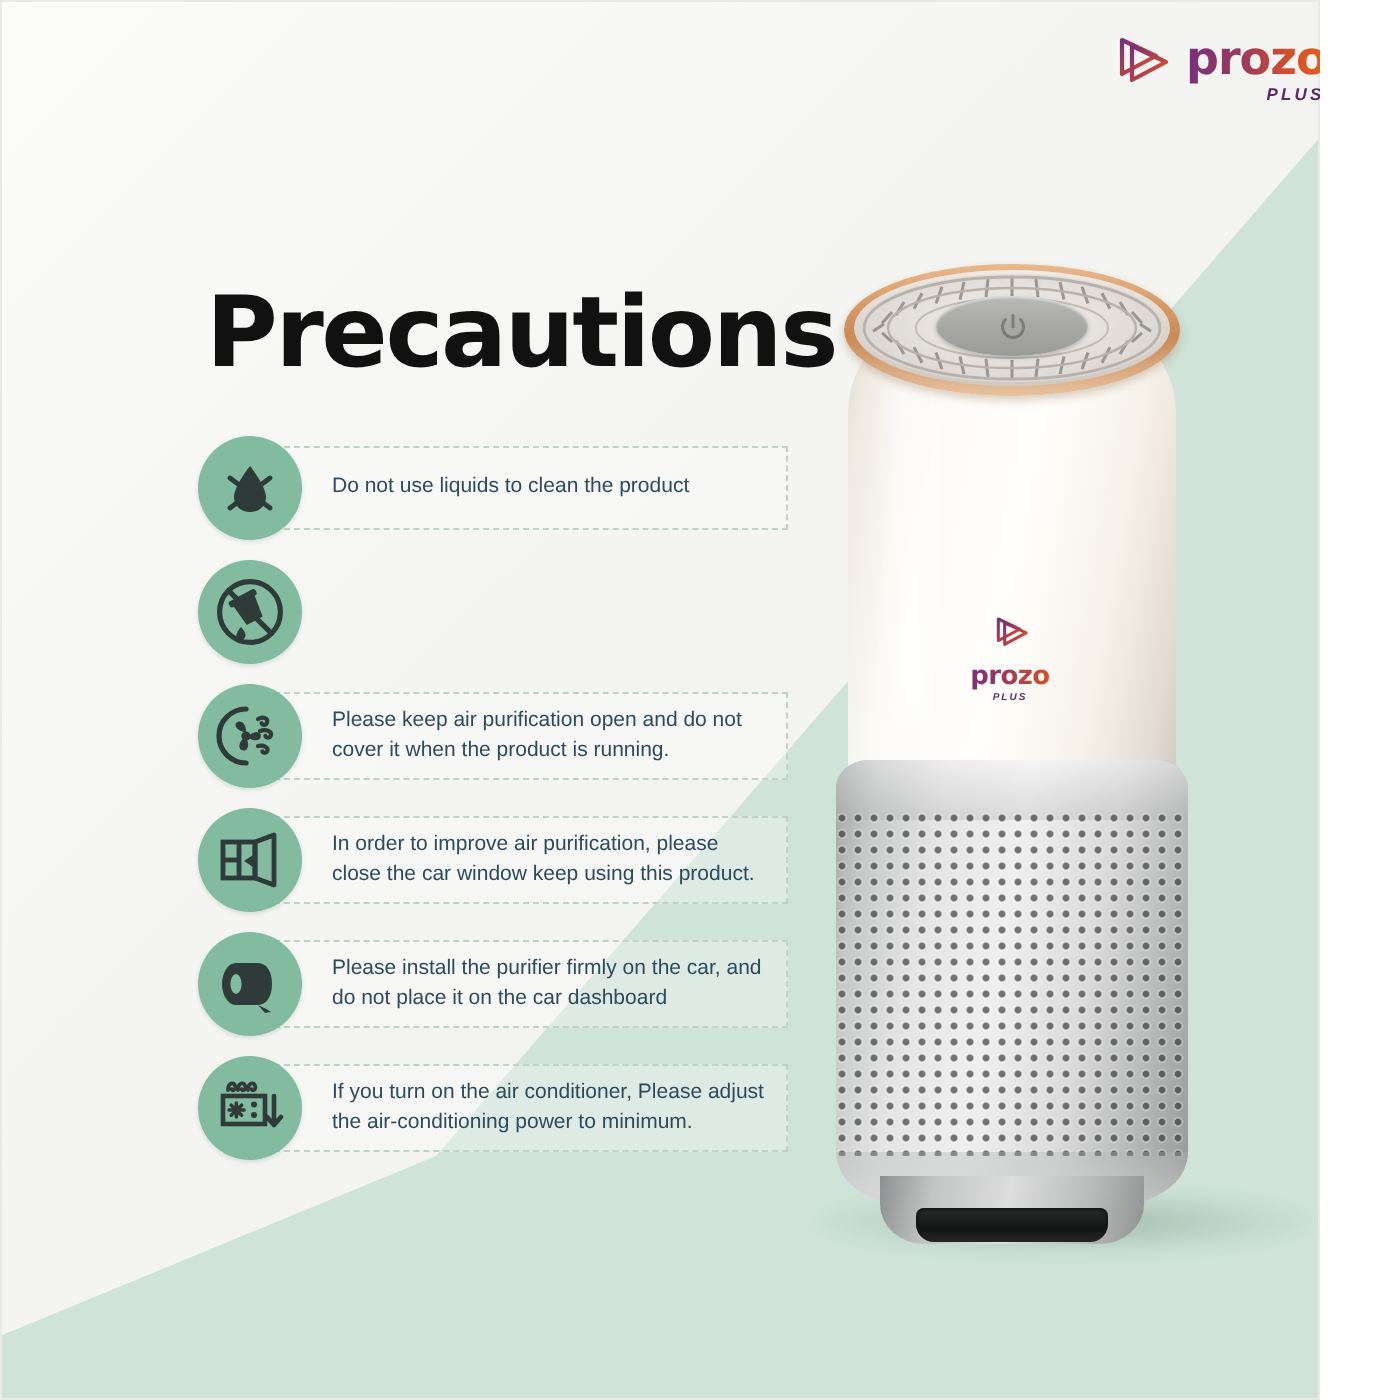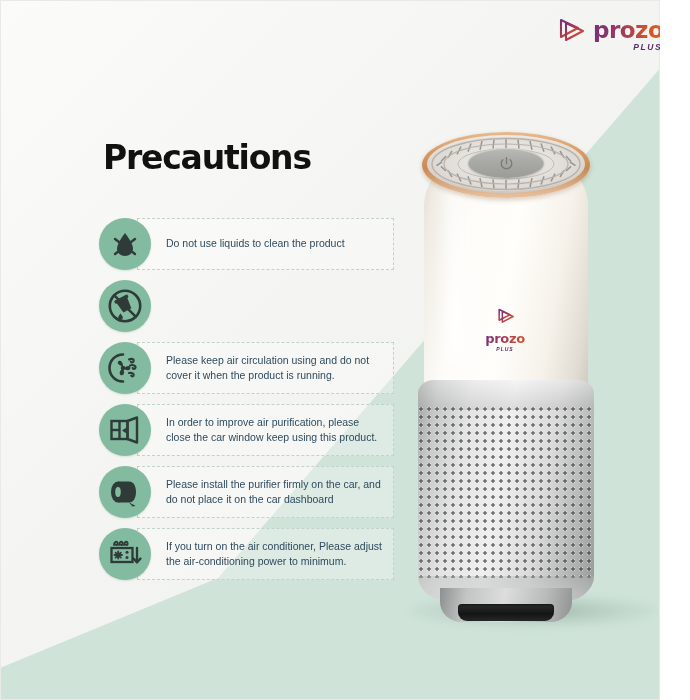--- a/index.html
+++ b/index.html
@@ -79,36 +79,37 @@
     letter-spacing: 1.6px;
     color: #5b2a6b;
     margin-top: 1px;
     margin-right: 1px;
   }
 
   
   .page-title {
     position: absolute;
     left: 103px; top: 138px;
-    font-size: 33px;
+    font-size: 49px;
     font-weight: 700;
     letter-spacing: -1.2px;
     color: #111111;
     font-family: "DejaVu Sans", sans-serif;
   }
 
   
   .list {
     position: absolute;
     left: 99px; top: 218px;
     width: 295px;
   }
   .row {
     position: relative;
     display: flex;
+    align-items: center;
     margin-bottom: 10px;
     min-height: 52px;
   }
   .row-icon {
     position: relative;
     z-index: 3;
     flex: 0 0 auto;
     width: 52px; height: 52px;
     border-radius: 50%;
     background: #82bb9f;
@@ -354,21 +355,21 @@
           <circle cx="16" cy="18" r="2.3" fill="#2f3b38"></circle>
           <path d="M16 15.8 C16 12 13.6 9.8 11.4 11.2 C9.6 12.4 11.6 15.6 16 16.2 Z" fill="#2f3b38"></path>
           <path d="M17.7 19.2 C21 21 23.6 20.2 23.4 17.6 C23.2 15.4 19.6 15.3 17.2 18.4 Z" fill="#2f3b38"></path>
           <path d="M14.4 19.4 C11.9 22.2 12.2 24.9 14.7 25.3 C16.9 25.6 17.9 22.1 16.2 19.3 Z" fill="#2f3b38"></path>
           <path d="M22 9.5 C24.6 8.1 27.2 9.2 26.5 11.3 C26 12.8 24.3 12.8 23.8 11.6" fill="none" stroke="#2f3b38" stroke-width="2.1" stroke-linecap="round"></path>
           <path d="M23 15.5 C26.2 14.4 29.2 15.6 28.4 17.8 C27.9 19.2 26.2 19.2 25.7 18" fill="none" stroke="#2f3b38" stroke-width="2.1" stroke-linecap="round"></path>
           <path d="M22 23 C25 22.4 27.4 23.8 26.6 25.6 C26.1 26.7 24.6 26.7 24.2 25.7" fill="none" stroke="#2f3b38" stroke-width="2.1" stroke-linecap="round"></path>
         </svg>
       </div>
       <div class="row-box">
-        <span class="row-text">Please keep air circulation using and do not cover it when the product is running.</span>
+        <span class="row-text">Please keep air purification open and do not cover it when the product is running.</span>
       </div>
     </div>
 
     <div class="row">
       <div class="row-icon">
         <svg width="36" height="36" viewBox="0 0 36 36">
           <rect x="4.5" y="9" width="16" height="18" fill="none" stroke="#2f3b38" stroke-width="2.4"></rect>
           <path d="M12.5 9 L12.5 27" stroke="#2f3b38" stroke-width="2.4"></path>
           <path d="M4.5 18 L12.5 18" stroke="#2f3b38" stroke-width="2.4"></path>
           <path d="M20.5 9 L30 5.5 L30 30.5 L20.5 27 Z" fill="none" stroke="#2f3b38" stroke-width="2.4" stroke-linejoin="round"></path>

